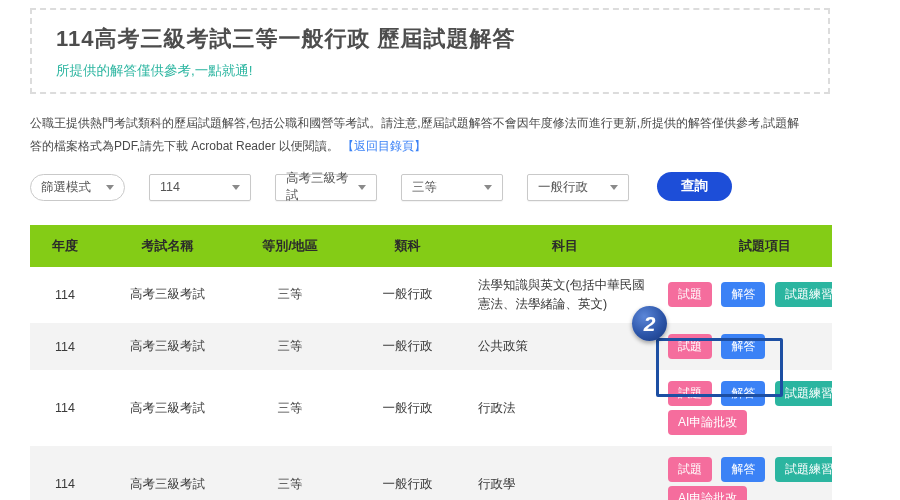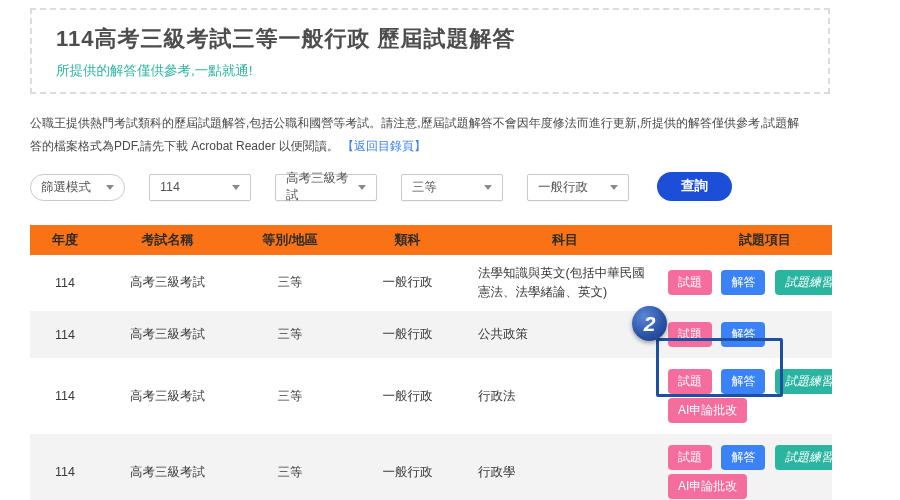--- a/index.html
+++ b/index.html
@@ -37,37 +37,37 @@
     height: 29px; padding: 0 24px; border: none; border-radius: 15px;
     background: #1d4ed8; color: #fff; font-size: 13.5px; font-weight: bold;
     cursor: pointer; margin-left: 4px;
   }
 
   
   table { width: 840px; margin: 24px 30px 0 30px; border-collapse: collapse; table-layout: fixed; }
   col.c-year { width: 70px; } col.c-exam { width: 135px; } col.c-level { width: 110px; }
   col.c-cat { width: 125px; } col.c-subj { width: 190px; } col.c-items { width: 210px; }
   thead th {
-    background: #f97316; color: #2b2b2b; font-size: 13px; font-weight: bold;
-    padding: 6px 6px; text-align: center;
+    background: #84cc16; color: #2b2b2b; font-size: 13px; font-weight: bold;
+    padding: 12px 6px; text-align: center;
   }
   tbody td { font-size: 12.5px; color: #3a3a3a; padding: 9px 8px; vertical-align: middle; }
   tbody tr:nth-child(even) { background: #f3f3f3; }
   td.center { text-align: center; }
   td.subject { text-align: left; line-height: 1.55; }
   td.actions { text-align: left; }
 
   
   .chip {
     display: inline-block; padding: 4px 10px; margin: 2px 6px 2px 0;
     border-radius: 4px; color: #fff; font-size: 12px; cursor: pointer; white-space: nowrap;
   }
   .chip.pink { background: #f56d9d; }
   .chip.orange { background: #3b82f6; font-family: Liberation Mono, monospace; }
-  .chip.teal { background: #2bb5a0; font-style: italic; }
+  .chip.teal { background: #2bb5a0; }
 
   
   .anno-box {
     position: absolute; left: 656px; top: 338px; width: 127px; height: 59px;
     border: 3px solid #1d4fa3; border-radius: 2px; z-index: 5; pointer-events: none;
   }
   .anno-badge {
     position: absolute; left: 632px; top: 306px; width: 35px; height: 35px;
     border-radius: 50%; z-index: 6;
     background: radial-gradient(circle at 35% 30%, #5b86d8 0%, #2c55a8 55%, #16367e 100%);

